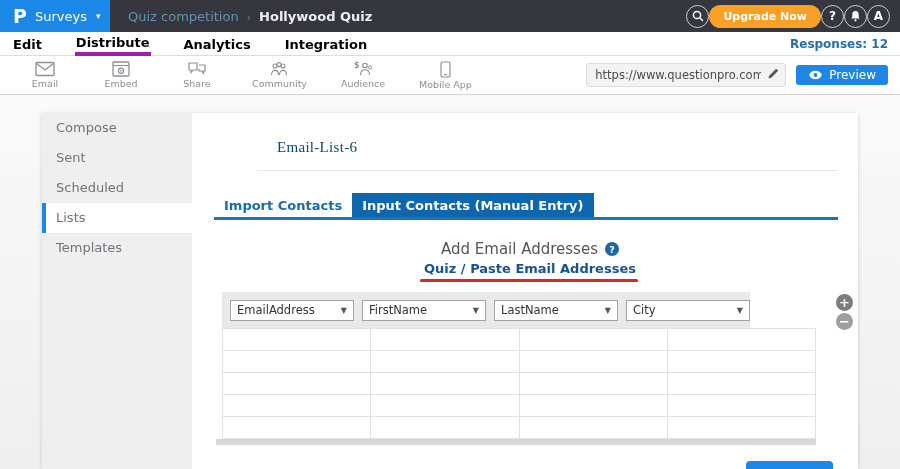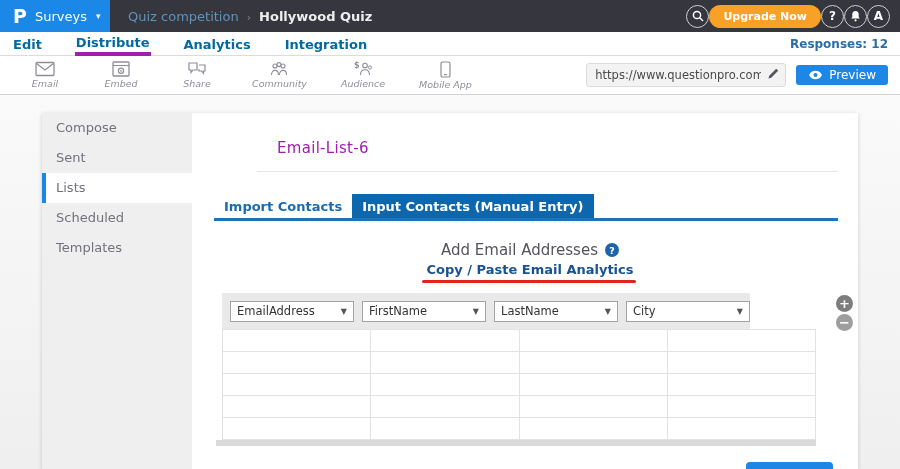--- a/index.html
+++ b/index.html
@@ -14,45 +14,45 @@
   .crumbs { display:flex; align-items:flex-end; gap:8px; margin-left:18px; }
   .crumb-parent { color:#5f93b9; font-size:13px; }
   .crumb-sep { color:#85858d; font-size:11px; }
   .crumb-current { color:#eeeef0; font-size:13px; font-weight:600; }
   .top-right { margin-left:auto; display:flex; gap:0; padding-right:10px; }
   .circle-btn { width:23px; height:23px; border:1.5px solid #cfcfd4; border-radius:50%; display:flex; align-items:center; justify-content:center; color:#fff; font-size:12px; font-weight:bold; cursor:pointer; background:transparent; }
   .upgrade-btn { height:23px; background:#f9a126; border:none; border-radius:12px; color:#fff; font-size:11px; font-weight:bold; padding:0 14px; cursor:pointer; font-family:inherit; }
 
   
   .navrow { height:24px; background:#fff; border-bottom:1px solid #dcdcdc; display:flex; align-items:center; padding:0 12px; }
-  .nav-item { font-size:13px; font-weight:bold; color:#0369a1; margin-right:32px; padding:3px 1px 2px; cursor:pointer; }
+  .nav-item { font-size:13px; font-weight:bold; color:#000000; margin-right:32px; padding:3px 1px 2px; cursor:pointer; }
   .nav-item.active { border-bottom:4px solid #a21caf; }
   .responses { margin-left:auto; font-size:12px; font-weight:bold; color:#2a6da5; }
 
   
   .toolbar { height:39px; background:#fff; border-bottom:1px solid #d2d2d2; display:flex; align-items:center; padding:0 12px 0 24px; }
   .tool-items { display:flex; gap:34px; }
   .tool-item { display:flex; flex-direction:column; align-items:center; gap:1px; cursor:pointer; min-width:42px; }
   .tool-item svg { display:block; }
-  .tool-label { font-size:9.5px; color:#8e8e98;font-style:italic; }
+  .tool-label { font-size:9.5px; color:#8e8e98; }
   .tool-right { margin-left:auto; display:flex; align-items:center; gap:10px; }
   .url-wrap { position:relative; }
   .url-input { width:200px; height:24px; background:#f3f3f3; border:1px solid #dcdcdc; border-radius:3px; font-size:11.5px; color:#4a4a4a; padding:0 24px 0 8px; font-family:inherit; }
   .pencil { position:absolute; right:6px; top:4px; cursor:pointer; }
   .preview-btn { height:20px; background:#1e87e5; color:#fff; border:none; border-radius:3px; font-size:12px; padding:0 12px; display:flex; align-items:center; gap:6px; cursor:pointer; font-family:inherit; }
 
   
   .content { position:relative; height:374px; background:linear-gradient(#fafafa,#efeff0); padding:18px 42px 0 42px; }
   .panel-wrap { display:flex; height:100%; box-shadow:0 1px 4px rgba(0,0,0,0.18); background:#fff; }
   .sidebar { width:150px; background:#efefef; flex-shrink:0; }
   .side-item { height:30px; line-height:30px; padding-left:14px; font-size:13px; color:#72727c; cursor:pointer; }
   .side-item.active { background:#fff; border-left:4px solid #1b87e6; padding-left:10px; }
   .card { flex:1; background:#fff; position:relative; overflow:hidden; }
 
-  .card-title { padding:26px 0 0 85px; font-size:15px; color:#a21caf; letter-spacing:0.3px; }
+  .card-title { padding:26px 0 0 85px; font-size:15px; color:#0c4a6e; letter-spacing:0.3px;font-family:Liberation Serif, serif; }
   .title-divider { border:none; border-top:1px solid #e6e6e6; margin:14px 20px 0 65px; }
 
   .tabbar { margin:22px 20px 0 22px; border-bottom:3px solid #1b74b9; display:flex; }
   .tab { font-size:13px; font-weight:bold; padding:5px 10px 4px; cursor:pointer; color:#1a6bb0; }
   .tab.active { background:#0e67ac; color:#fff; }
 
   .section-row { margin:20px 20px 0 30px; display:flex; align-items:center; justify-content:space-between;flex-direction:column; }
   .section-left { display:flex; align-items:center; gap:7px; }
   .section-title { font-size:15px; color:#54545c; }
   .help-icon { width:14px; height:14px; border-radius:50%; background:#1d64a8; color:#fff; font-size:9.5px; font-weight:bold; display:flex; align-items:center; justify-content:center; cursor:pointer; }
@@ -190,41 +190,41 @@
     </button>
   </div>
 </div>
 
 <div class="content">
   <div class="panel-wrap">
 
     <div class="sidebar">
       <div class="side-item">Compose</div>
       <div class="side-item">Sent</div>
+      <div class="side-item">Scheduled</div>
       <div class="side-item active">Lists</div>
-      <div class="side-item">Scheduled</div>
       <div class="side-item">Templates</div>
     </div>
 
     <div class="card">
       <div class="card-title">Email-List-6</div>
       <hr class="title-divider">
 
       <div class="tabbar">
         <span class="tab">Import Contacts</span>
         <span class="tab active">Input Contacts (Manual Entry)</span>
       </div>
 
       <div class="section-row">
         <div class="section-left">
           <span class="section-title">Add Email Addresses</span>
           <span class="help-icon">?</span>
         </div>
         <div class="copy-link-wrap">
-          <a class="copy-link">Copy / Paste Email Analytics</a>
+          <a class="copy-link">Quiz / Paste Email Addresses</a>
         </div>
       </div>
 
       <div class="grid-zone">
         <div class="grid-head">
           <div class="head-cell">
             <div class="selbox">
               <span>EmailAddress</span>
               <span class="caret">▼</span>
             </div>

